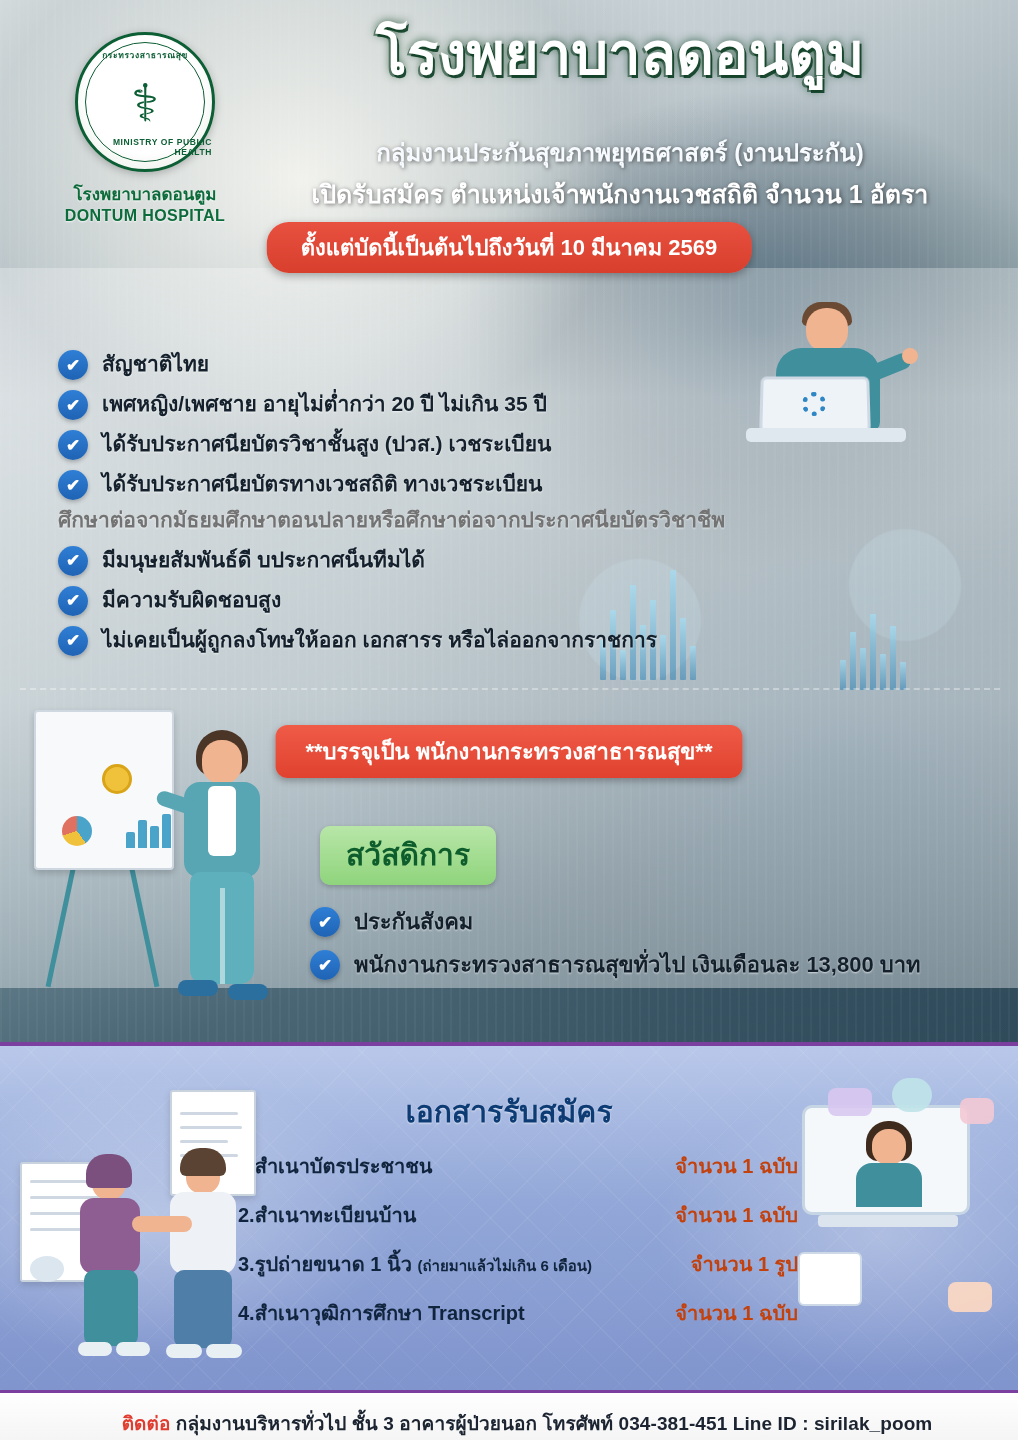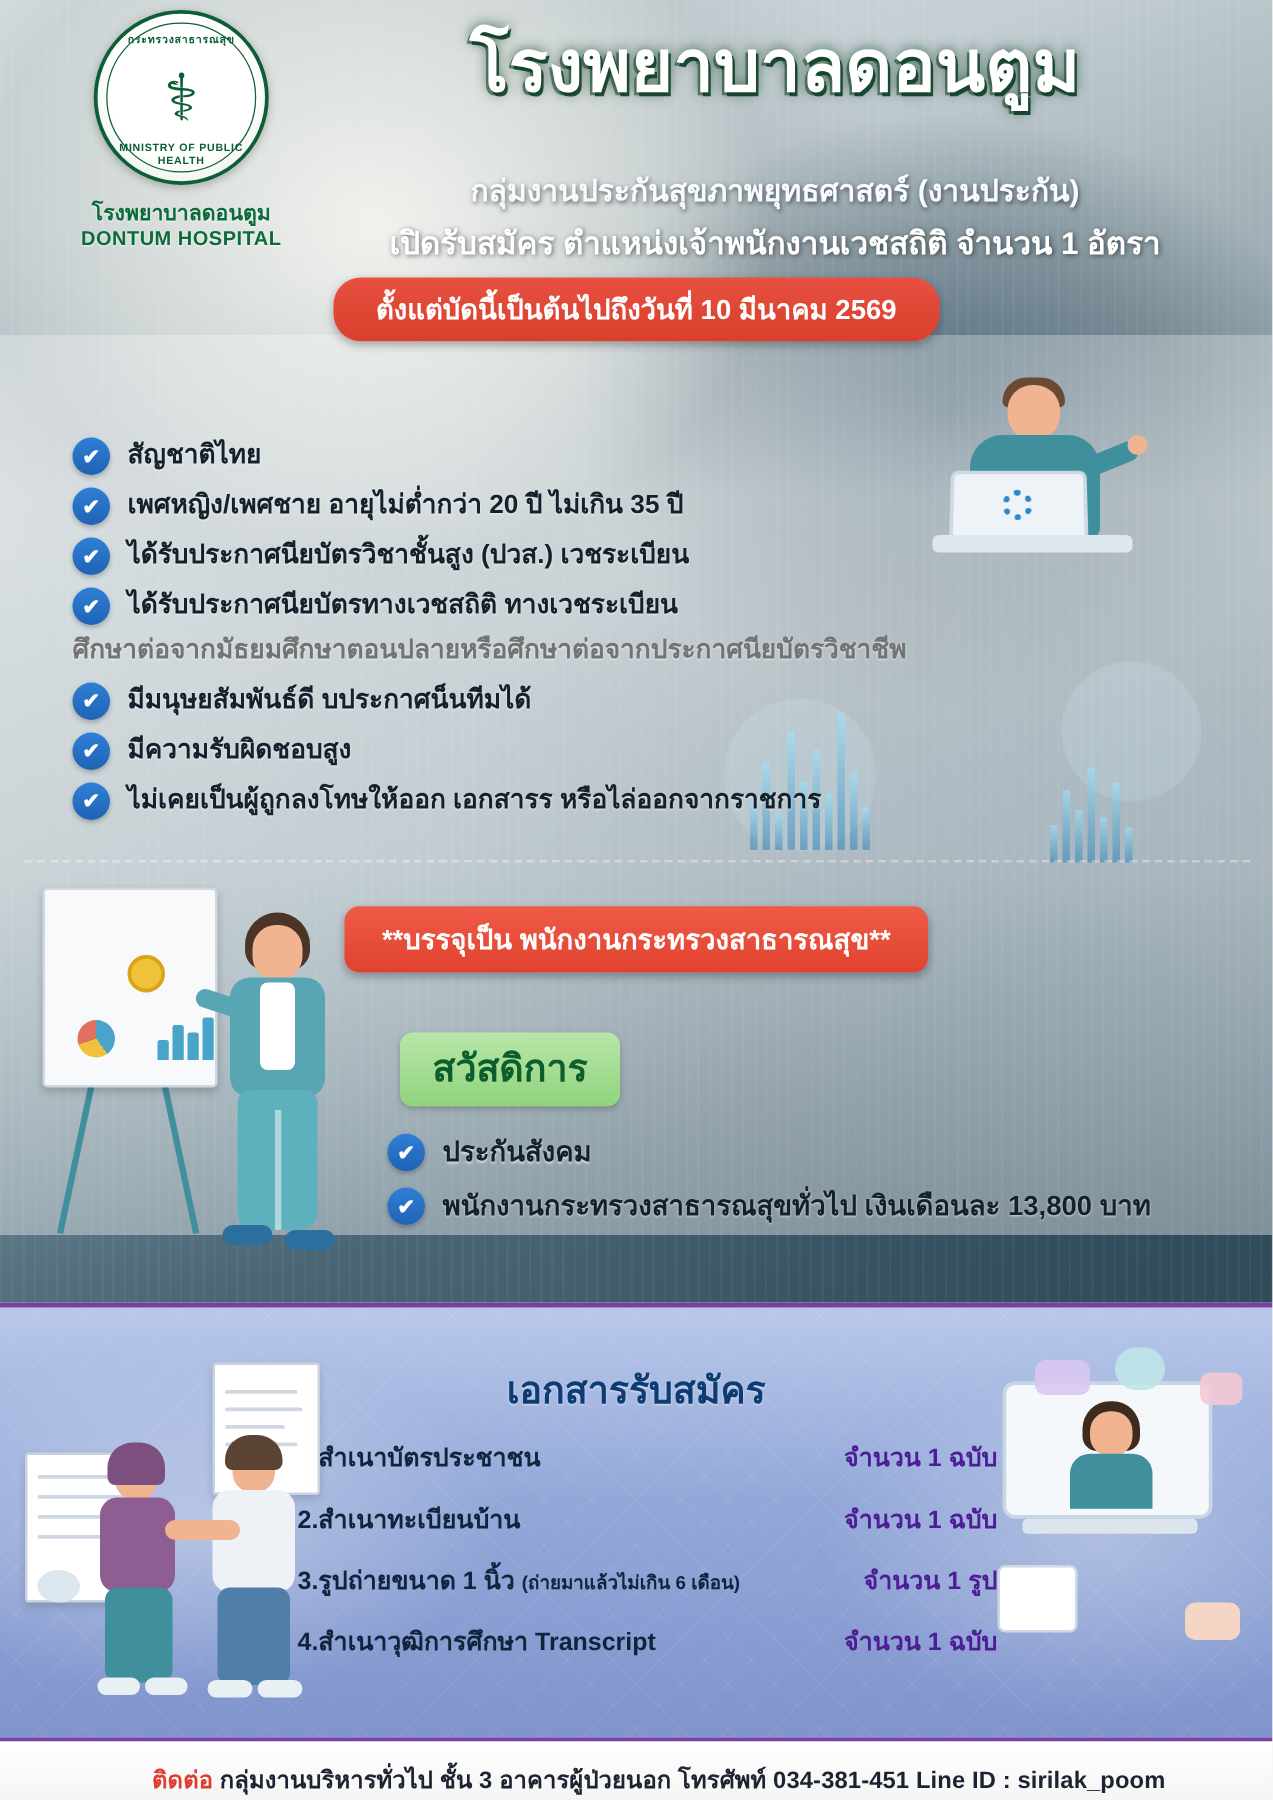--- a/index.html
+++ b/index.html
@@ -82,21 +82,21 @@
     align-items: center;
     justify-content: center;
     border-top: 3px solid #7b3fa0;
     padding-left: 36px;
   }
   .footer-text { font-size: 19px; font-weight: bold; color: #1b2430; letter-spacing: .1px; }
   .footer-label { color: #e03c2f; font-weight: bold; }
 
   
   .logo-wrap {
-    position: absolute; left: 52px; top: 8px;
+    position: absolute; left: 52px; top: 32px;
     width: 186px; text-align: center;
   }
   .logo-circle {
     width: 140px; height: 140px; margin: 0 auto;
     border-radius: 50%;
     background: radial-gradient(circle at 50% 45%, #ffffff 0 58%, #f3f6f3 72%, #e8efe8 100%);
     border: 3px solid #0c5e34;
     position: relative;
     box-shadow: 0 2px 8px rgba(0,0,0,.25);
     display: flex; align-items: center; justify-content: center;
@@ -105,21 +105,21 @@
     position: absolute; inset: 7px;
     border-radius: 50%;
     border: 1px solid #0c5e34;
   }
   .logo-mark { color: #0c5e34; font-size: 52px; line-height: 1; margin-top: 2px; }
   .logo-arc-top, .logo-arc-bot {
     position: absolute; left: 0; right: 0;
     font-size: 8.5px; color: #0c5e34; font-weight: bold; letter-spacing: .6px;
   }
   .logo-arc-top { top: 13px; }
-  .logo-arc-bot { bottom: 12px; }
+  .logo-arc-bot { bottom: 12px; text-align: right; }
   .logo-name-th { margin-top: 8px; font-size: 17px; font-weight: bold; color: #0b6b3a; text-shadow: 0 1px 2px rgba(255,255,255,.8); }
   .logo-name-en { font-size: 16px; font-weight: bold; color: #0b6b3a; letter-spacing: .4px; text-shadow: 0 1px 2px rgba(255,255,255,.8); }
 
   .title {
     position: absolute; left: 250px; top: 22px; width: 740px;
     text-align: center;
     font-size: 58px; font-weight: bold; color: #ffffff; line-height: 1.12;
     text-shadow: 0 0 10px rgba(20,70,40,.85), 2px 3px 0 rgba(12,60,35,.9), -2px 2px 0 rgba(12,60,35,.55);
   }
   .subtitle1 {
@@ -185,21 +185,21 @@
   
   .docs-heading {
     position: absolute; left: 0; top: 1088px; width: 1018px;
     text-align: center; font-size: 30px; font-weight: bold; color: #0d3b74;
     text-shadow: 0 1px 2px rgba(255,255,255,.6);
   }
   .docs-table { position: absolute; left: 238px; top: 1150px; width: 560px; }
   .docs-row { display: flex; justify-content: space-between; align-items: baseline; margin-bottom: 17px; }
   .docs-name { font-size: 20px; color: #10243d; font-weight: bold; }
   .docs-name .small { font-size: 15px; font-weight: bold; margin-top: 40px; }
-  .docs-qty { font-size: 20px; color: #4c1d95; font-weight: bold; white-space: nowrap; }
+  .docs-qty { font-size: 20px; color: #c2410c; font-weight: bold; white-space: nowrap; }
 
   
   .ill { position: absolute; }
 
   
   #ill-laptop-man { left: 720px; top: 300px; width: 210px; height: 190px; }
   #ill-laptop-man .head { position:absolute; left:86px; top:8px; width:42px; height:44px; border-radius:20px; background:#f0b490; }
   #ill-laptop-man .hair { position:absolute; left:82px; top:2px; width:50px; height:24px; border-radius:24px 24px 6px 6px; background:#6b4a33; }
   #ill-laptop-man .body { position:absolute; left:56px; top:48px; width:104px; height:84px; border-radius:26px 26px 10px 10px; background:#3f8f9c; }
   #ill-laptop-man .arm { position:absolute; left:140px; top:60px; width:52px; height:16px; border-radius:9px; background:#3f8f9c; transform: rotate(-22deg); }

